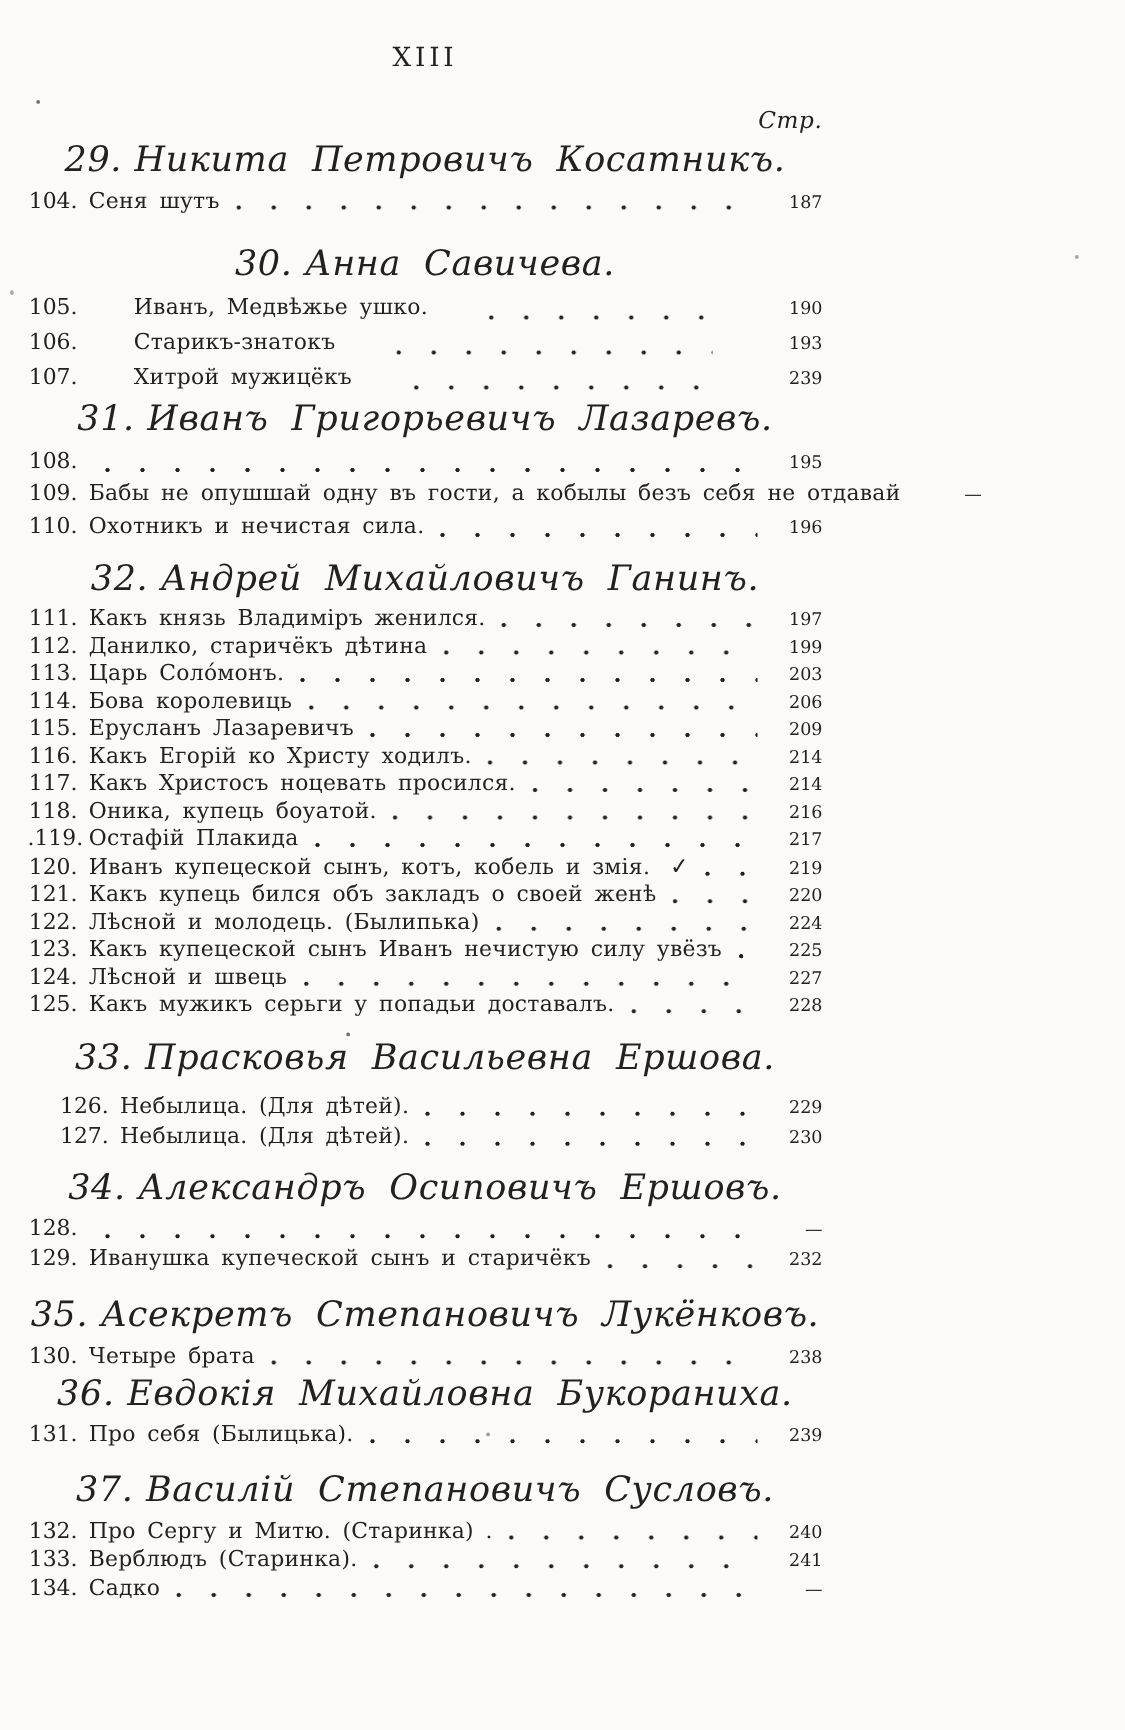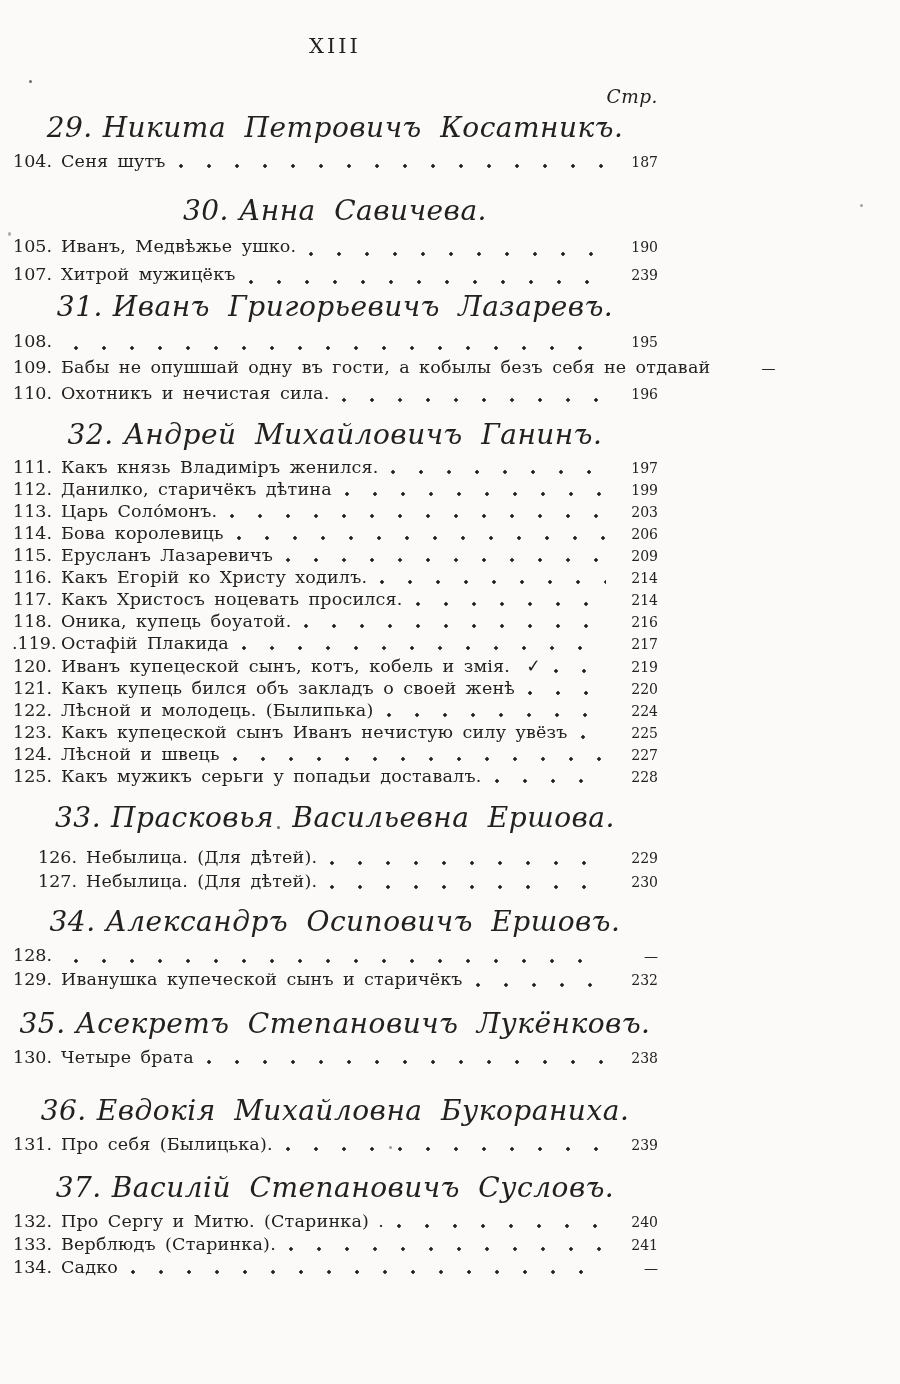--- a/index.html
+++ b/index.html
@@ -11,21 +11,21 @@
     width:900px;height:1384px;
     background:var(--paper);
     color:var(--ink);
     font-family:"DejaVu Serif","Liberation Serif",serif;
     overflow:hidden;
   }
   .page{
     position:relative;
     width:736px;height:1384px;
     box-sizing:border-box;
-    padding:34px 78px 0 12px;
+    padding:34px 78px 0 22px;
   }
   
   .folio{
     text-align:center;
     font-size:21px;
     letter-spacing:3px;
     line-height:24px;
   }
   
   .col-header{
@@ -84,33 +84,33 @@
     background-repeat:repeat-x;
   }
   .row .pagenum{
     flex:none;width:46px;
     text-align:right;
     font-size:14px;
   }
   
   .toc-section:nth-of-type(1) h2{margin-top:6px;}
   .toc-section:nth-of-type(2) h2{margin-top:24px;}
-  .toc-section:nth-of-type(2) .row{line-height:27px;}
+  .toc-section:nth-of-type(2) .row{line-height:27px;gap:36px;}
   .toc-section:nth-of-type(3) h2{margin-top:4px;}
   .toc-section:nth-of-type(3) .row{line-height:25px;}
   .toc-section:nth-of-type(4) h2{margin-top:14px;}
   .toc-section:nth-of-type(4) .rows{margin-top:8px;}
   .toc-section:nth-of-type(4) .row{line-height:21px;}
   .toc-section:nth-of-type(5) h2{margin-top:16px;}
   .toc-section:nth-of-type(5) .rows{margin-top:14px;margin-left:25px;}
   .toc-section:nth-of-type(5) .row{line-height:23px;}
   .toc-section:nth-of-type(6) h2{margin-top:14px;}
   .toc-section:nth-of-type(6) .row{line-height:23px;}
   .toc-section:nth-of-type(7) h2{margin-top:18px;}
-  .toc-section:nth-of-type(8) h2{margin-top:28px;}
+  .toc-section:nth-of-type(8) h2{margin-top:4px;}
   .toc-section:nth-of-type(9) h2{margin-top:18px;}
   
   .artifact{
     position:absolute;
     background:#4a4a4a;
     border-radius:50%;
     opacity:.8;
   }
   .a1{left:29px;top:80px;width:3px;height:3px;}
   .a2{left:860px;top:204px;width:3px;height:3px;opacity:.5;}
@@ -140,20 +140,26 @@
       <section class="toc-section">
         <h2 class="section-heading"><span class="sec-num">30.</span><span class="sec-title">Анна Савичева.</span></h2>
         <div class="rows">
           <div class="row">
             <span class="num">105.</span>
             <span class="title">Иванъ, Медвѣжье ушко.</span>
             <span class="dots"></span>
             <span class="pagenum">190</span>
           </div>
           <div class="row">
+            <span class="num">106.</span>
+            <span class="title">Старикъ-знатокъ</span>
+            <span class="dots"></span>
+            <span class="pagenum">193</span>
+          </div>
+          <div class="row">
             <span class="num">107.</span>
             <span class="title">Хитрой мужицёкъ</span>
             <span class="dots"></span>
             <span class="pagenum">239</span>
           </div>
         </div>
       </section>
       <section class="toc-section">
         <h2 class="section-heading"><span class="sec-num">31.</span><span class="sec-title">Иванъ Григорьевичъ Лазаревъ.</span></h2>
         <div class="rows">

